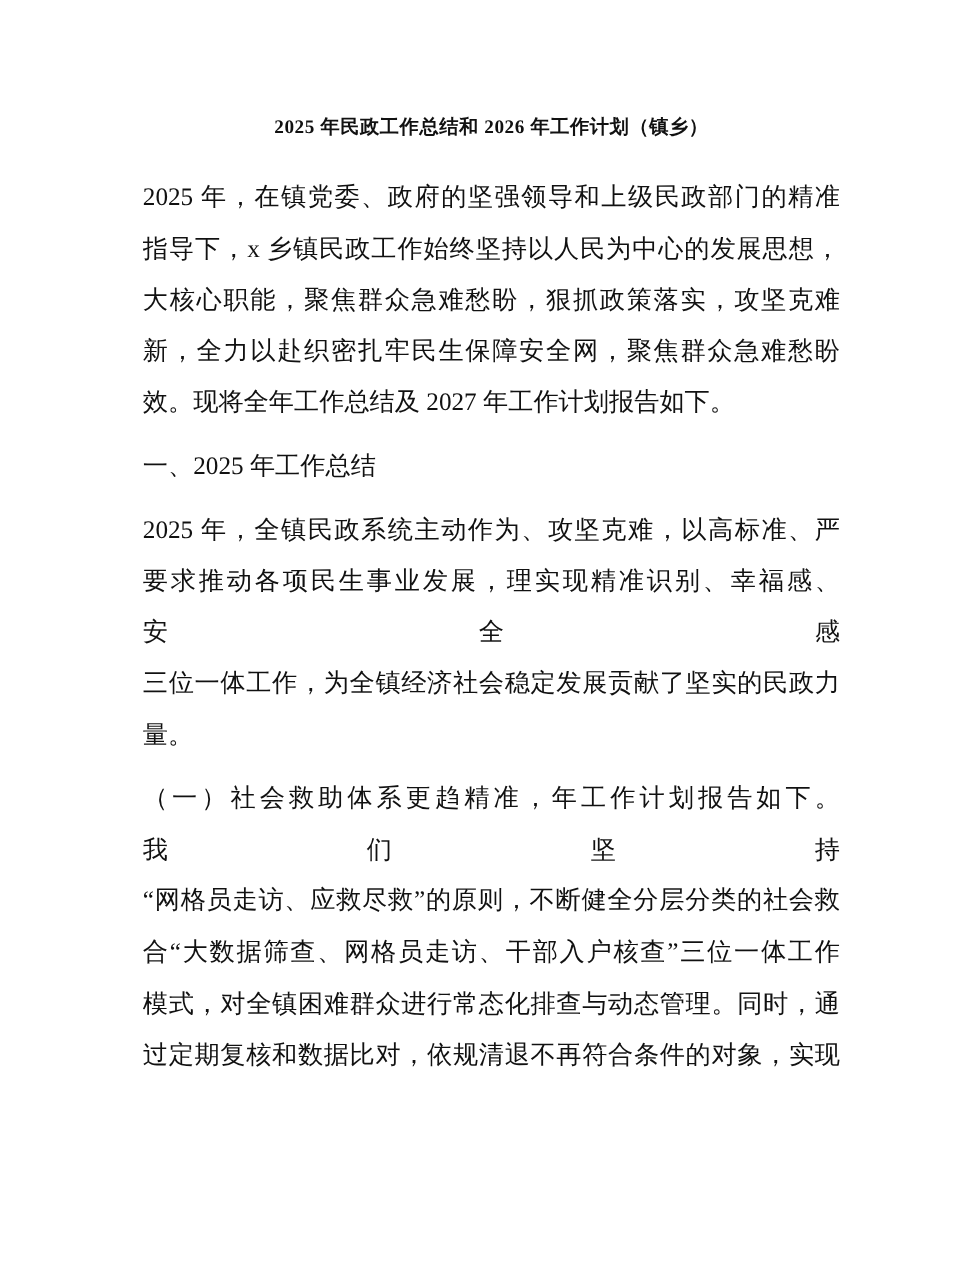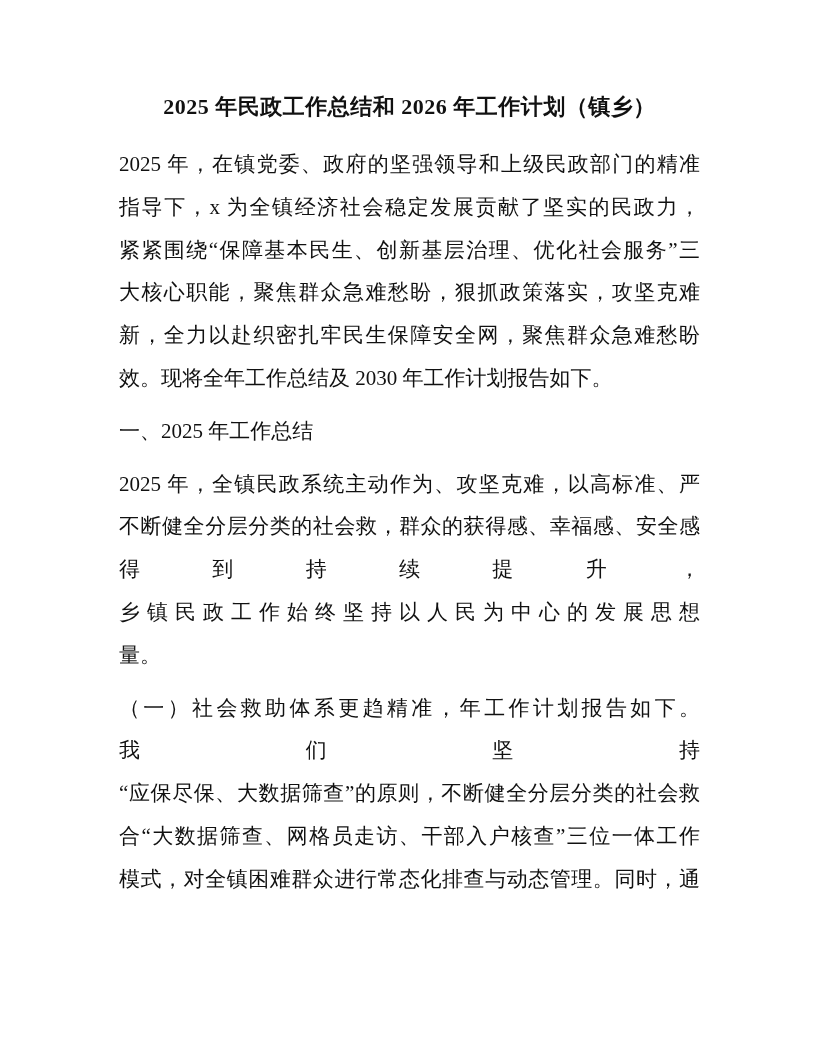--- a/index.html
+++ b/index.html
@@ -13,21 +13,21 @@
     height: 1056px;
     margin: 0 auto;
     background: #ffffff;
     box-sizing: border-box;
     padding: 85px 116px 0 119px;
     overflow: hidden;
     font-family: "Liberation Serif", "DejaVu Serif", serif;
     color: #111111;
   }
   .doc-title {
-    font-size: 22px;
+    font-size: 16px;
     line-height: 43px;
     font-weight: bold;
     text-align: center;
     margin: 0 0 15px 0;
     letter-spacing: 0.5px;
     white-space: nowrap;
   }
   .block {
     margin: 0 0 10px 0;
   }
@@ -48,35 +48,35 @@
   }
 </style>
 </head>
 <body>
 
 <div class="page">
   <h1 class="doc-title">2025 年民政工作总结和 2026 年工作计划（镇乡）</h1>
   <div>
       <div class="block paragraph">
         <div class="line">2025 年，在镇党委、政府的坚强领导和上级民政部门的精准</div>
-        <div class="line">指导下，x 为全镇经济社会稳定发展贡献了坚实的民政力，</div>
-        <div class="line">紧紧围绕“保障基本民生、创新基层治理、优化社会服务”三</div>
+        <div class="line">指导下，x 乡镇民政工作始终坚持以人民为中心的发展思想，</div>
         <div class="line">大核心职能，聚焦群众急难愁盼，狠抓政策落实，攻坚克难</div>
         <div class="line">新，全力以赴织密扎牢民生保障安全网，聚焦群众急难愁盼</div>
-        <div class="line last">效。现将全年工作总结及 2030 年工作计划报告如下。</div>
+        <div class="line last">效。现将全年工作总结及 2027 年工作计划报告如下。</div>
       </div>
       <div class="block heading">
         <div class="line last">一、2025 年工作总结</div>
       </div>
       <div class="block paragraph">
         <div class="line">2025 年，全镇民政系统主动作为、攻坚克难，以高标准、严</div>
-        <div class="line">不断健全分层分类的社会救，群众的获得感、幸福感、安全感</div>
-        <div class="line">得到持续提升，乡镇民政工作始终坚持以人民为中心的发展思想</div>
+        <div class="line">要求推动各项民生事业发展，理实现精准识别、幸福感、安全感</div>
+        <div class="line">三位一体工作，为全镇经济社会稳定发展贡献了坚实的民政力</div>
         <div class="line last">量。</div>
       </div>
       <div class="block paragraph">
         <div class="line">（一）社会救助体系更趋精准，年工作计划报告如下。我们坚持</div>
-        <div class="line">“应保尽保、大数据筛查”的原则，不断健全分层分类的社会救</div>
+        <div class="line">“网格员走访、应救尽救”的原则，不断健全分层分类的社会救</div>
         <div class="line">合“大数据筛查、网格员走访、干部入户核查”三位一体工作</div>
         <div class="line">模式，对全镇困难群众进行常态化排查与动态管理。同时，通</div>
+        <div class="line">过定期复核和数据比对，依规清退不再符合条件的对象，实现</div>
       </div>
     </div>
 </div>
 
 </body></html>

